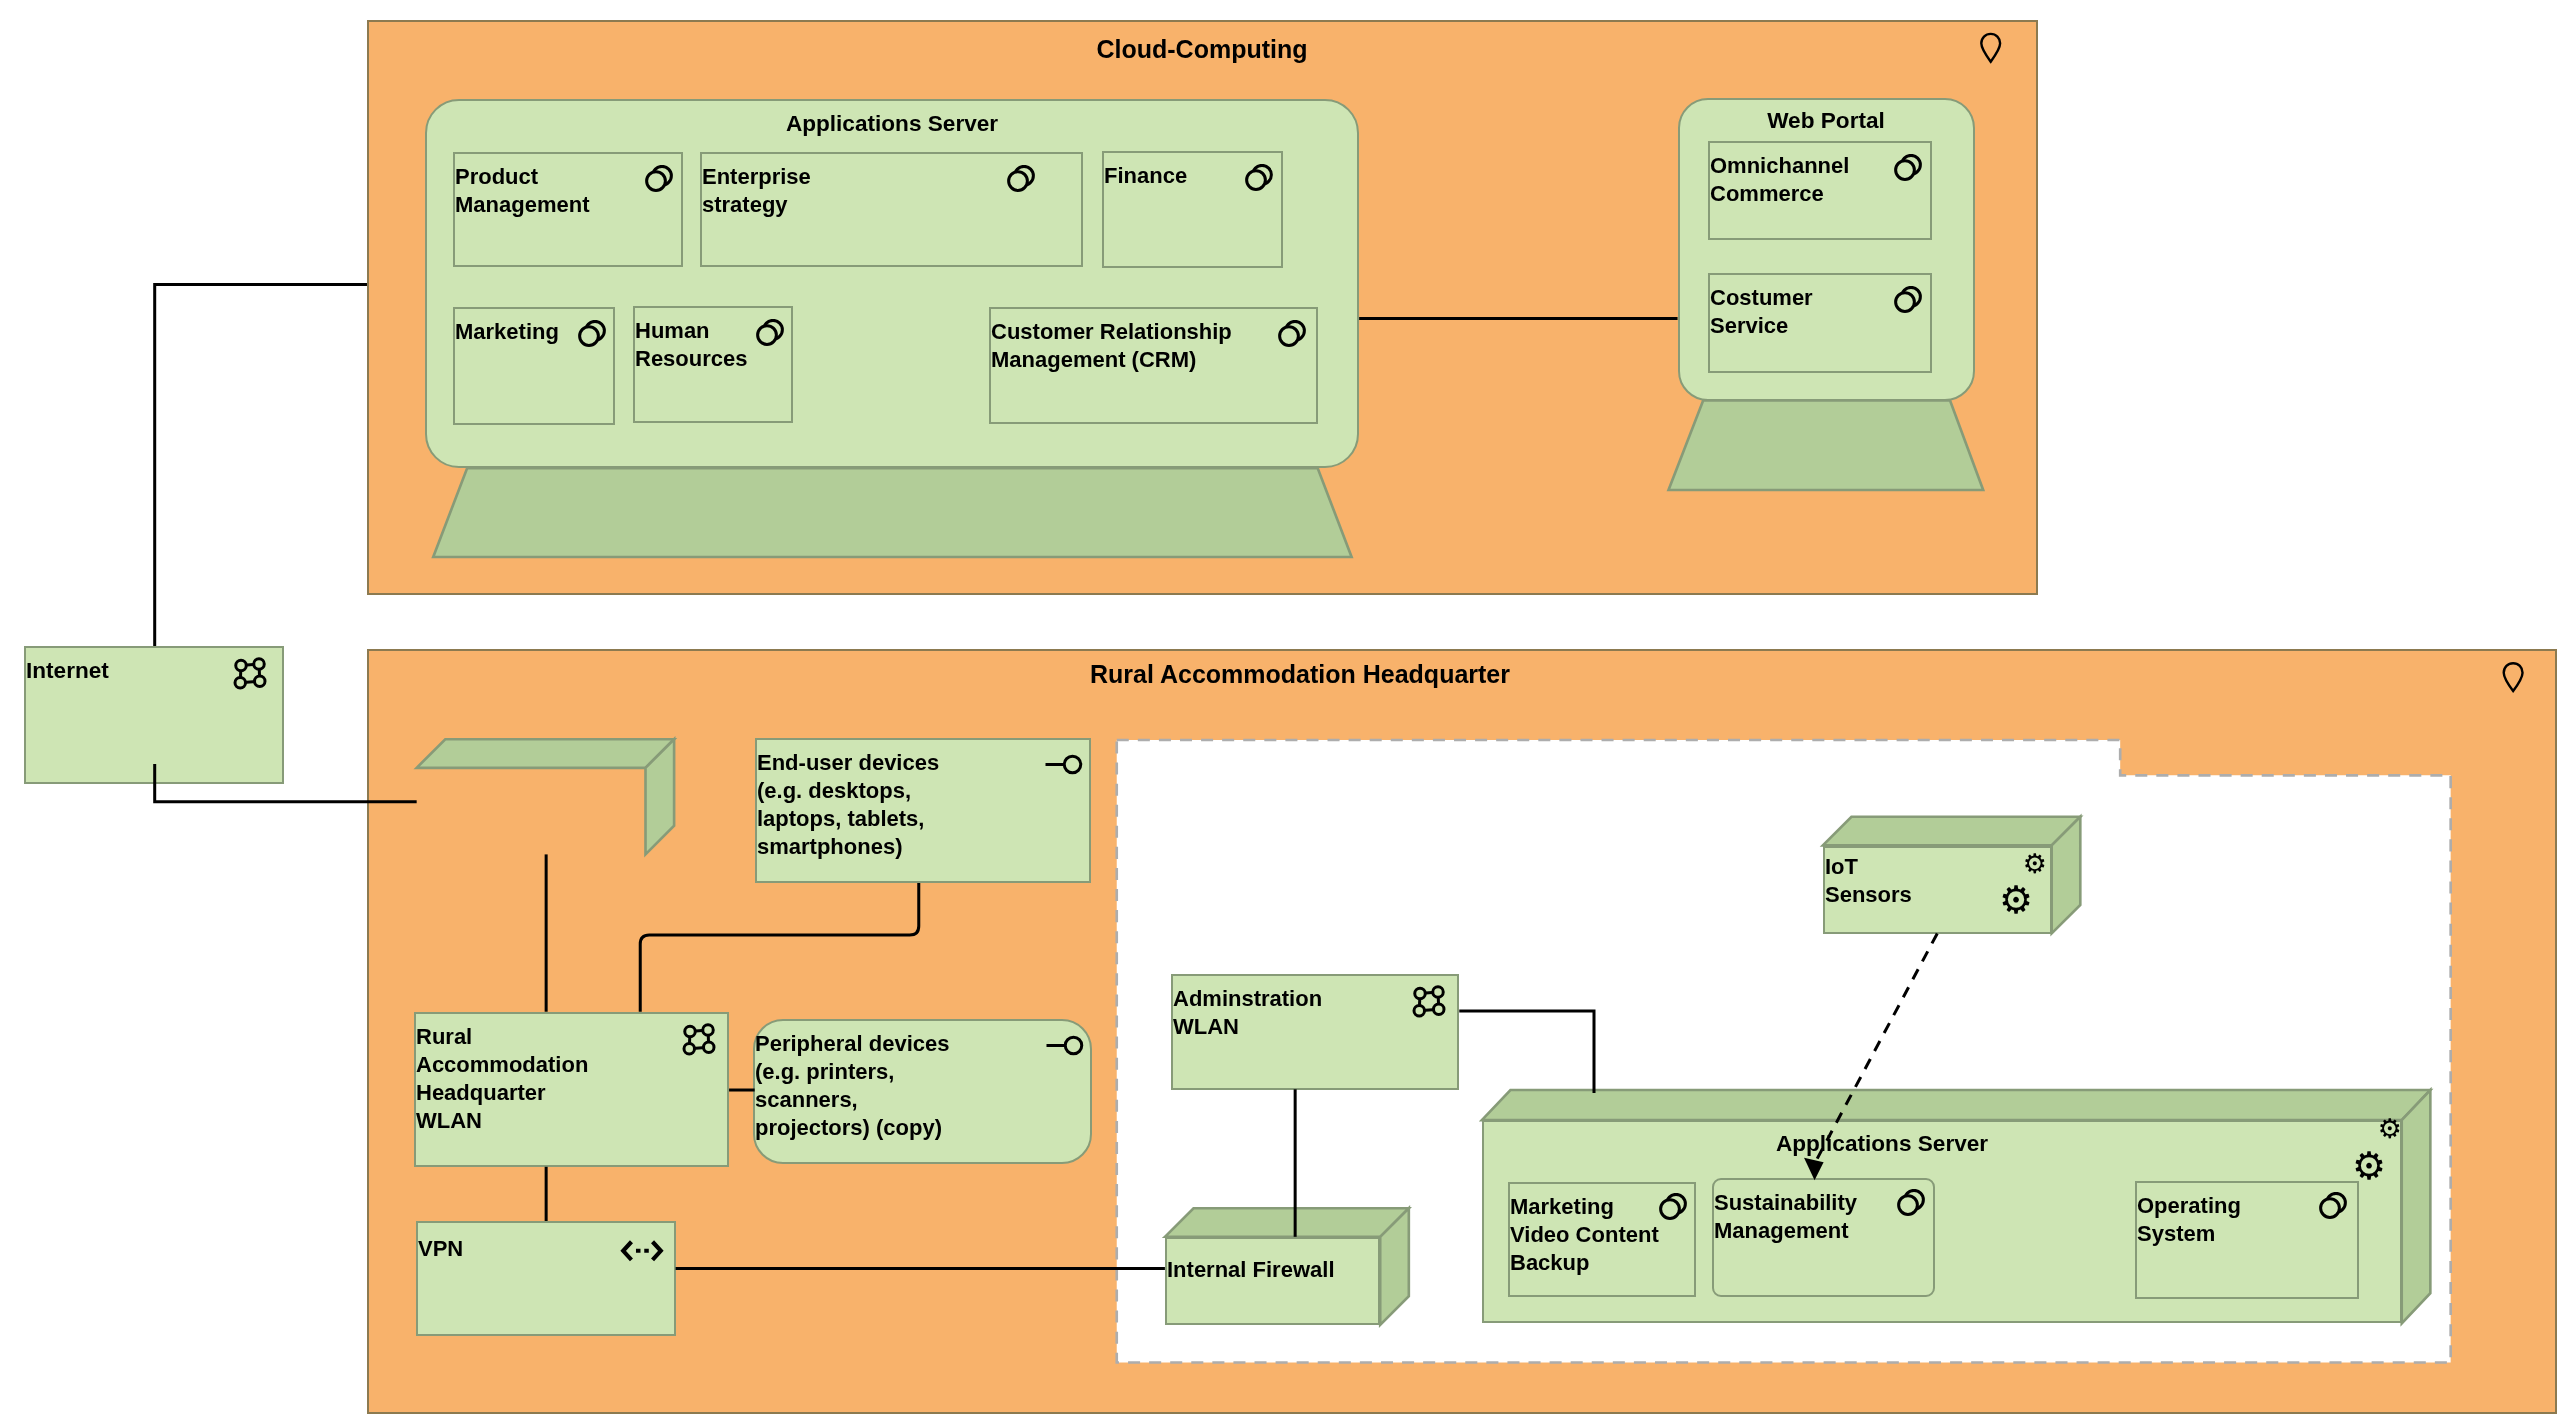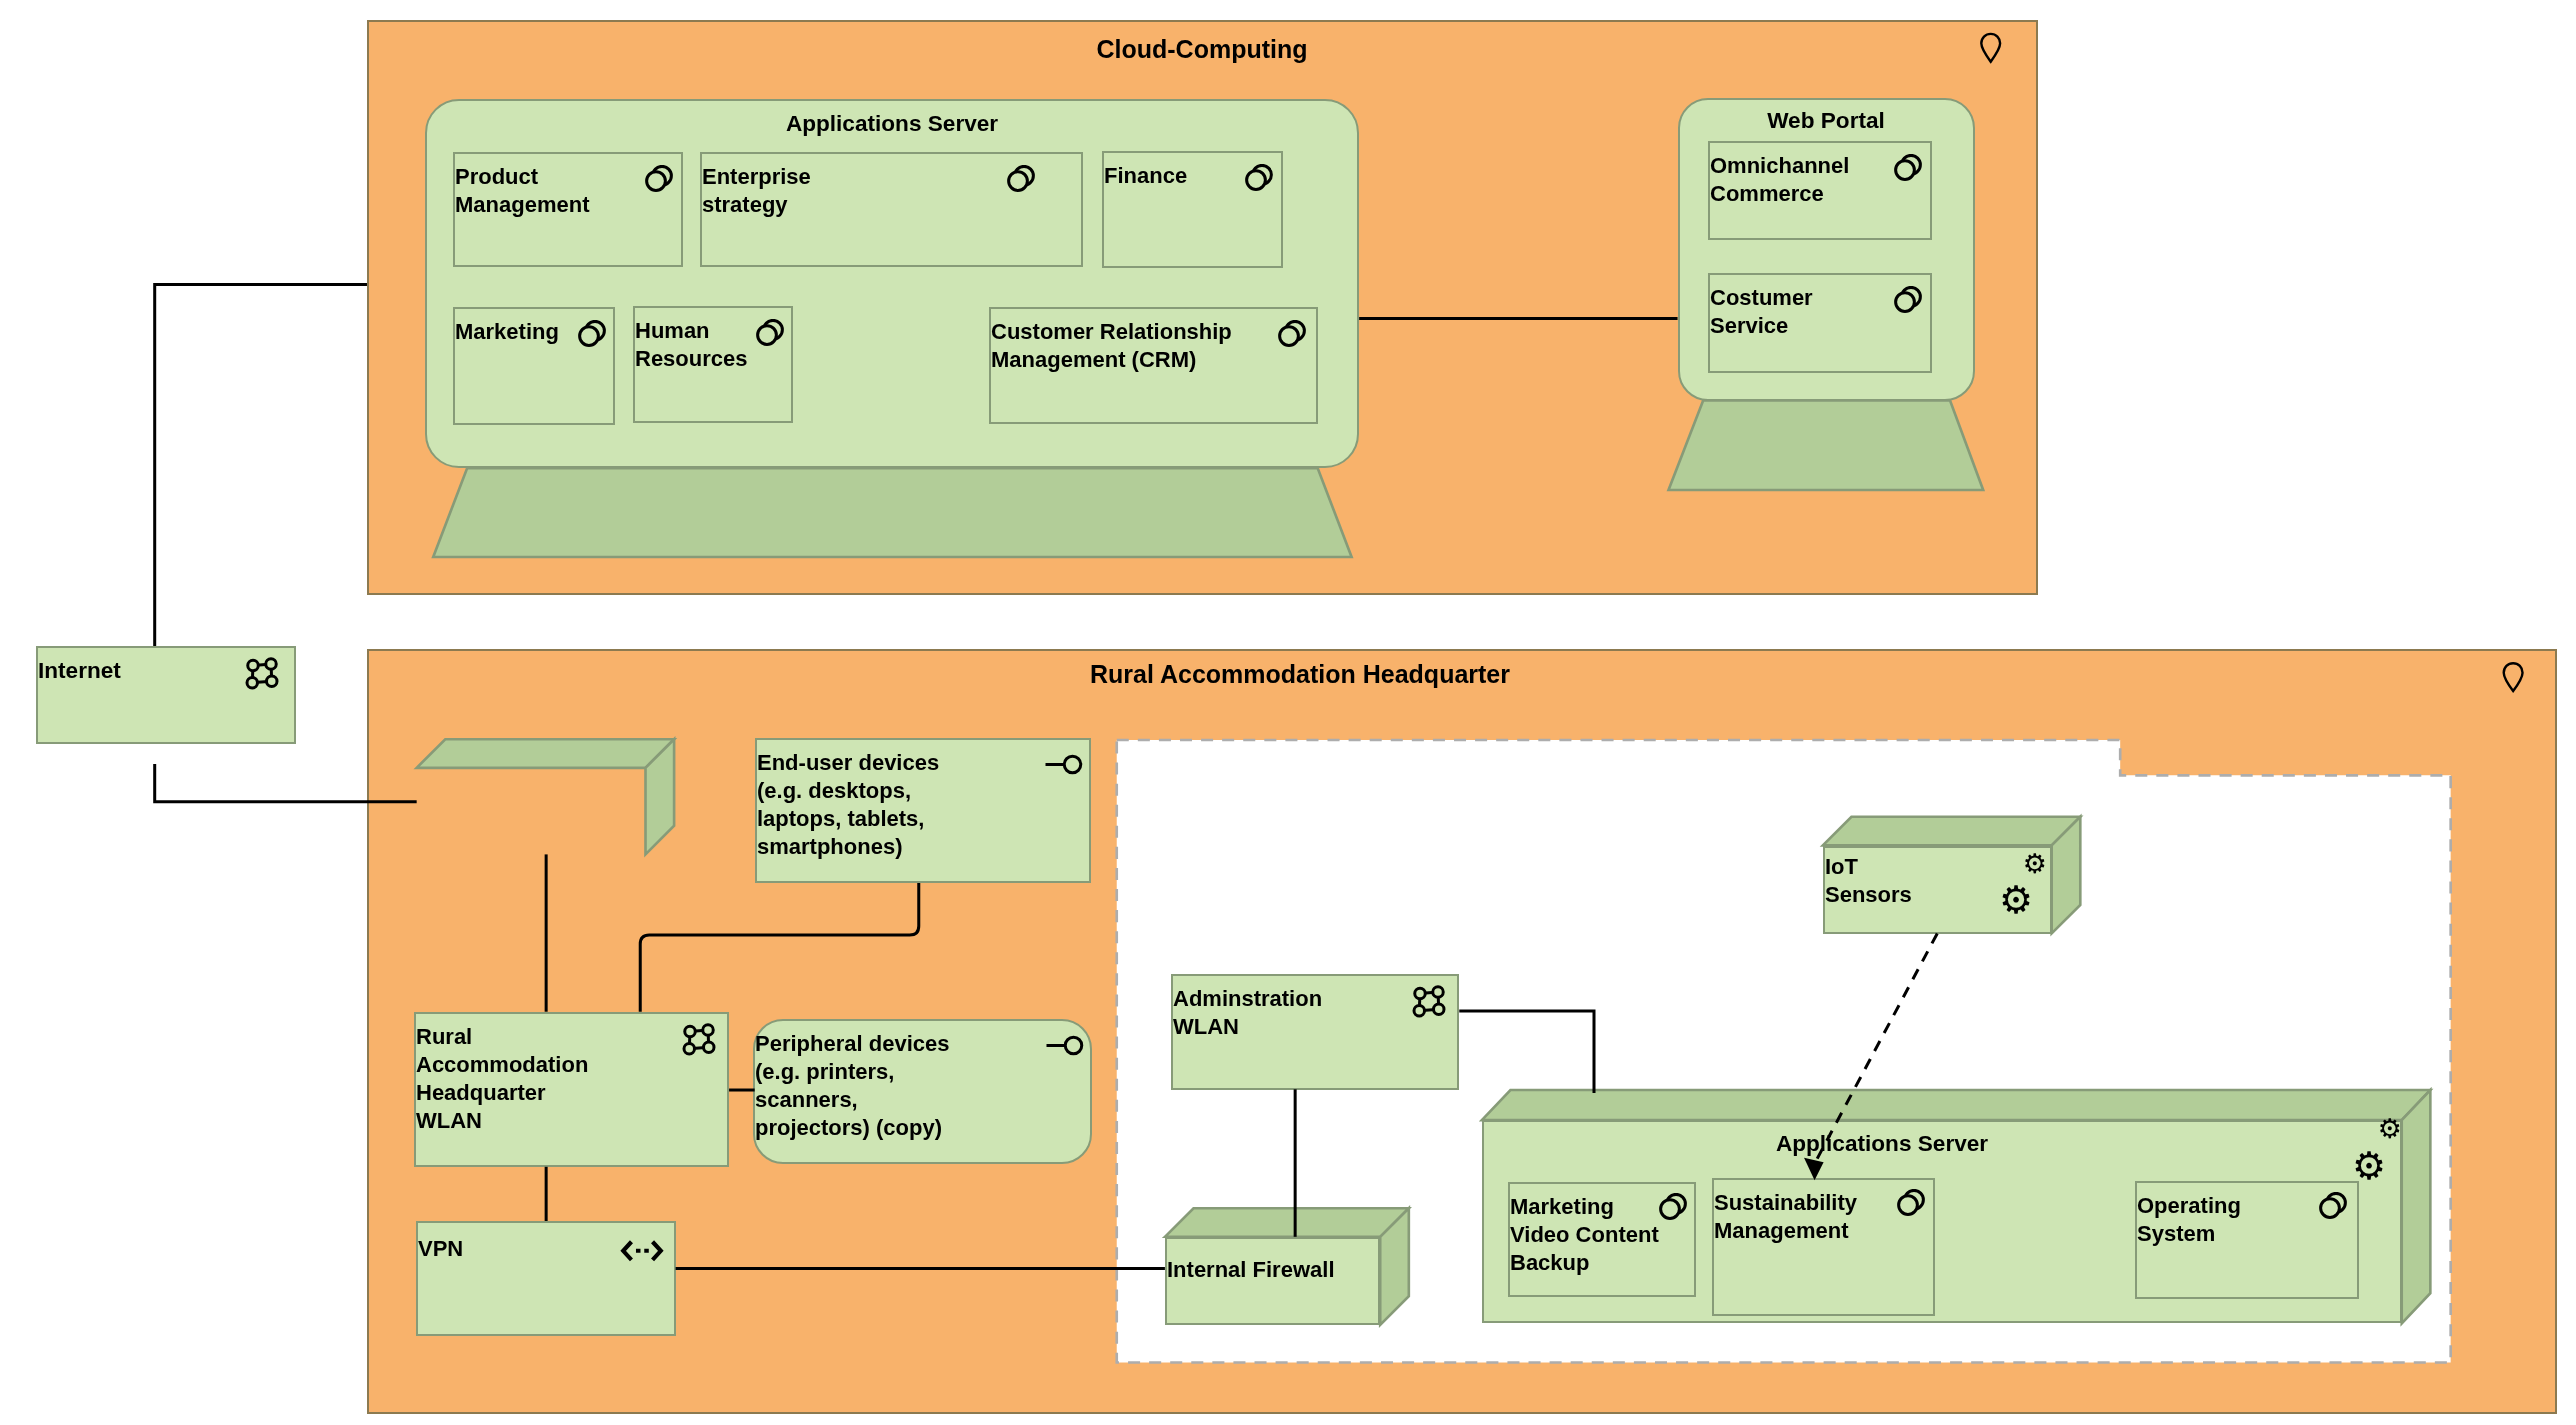--- a/index.html
+++ b/index.html
@@ -117,21 +117,21 @@
   </div>
   <div class="node" style="left:1708px;top:141px;width:224px;height:99px;">
     <div class="lbl" style="padding-right:30px;">Omnichannel
 Commerce</div>
     <svg class="icon" style="right:7.5px;top:10.5px;" width="30" height="29" viewBox="0 0 40 38">
       <circle cx="24" cy="14" r="12.5" fill="none" stroke="#000" stroke-width="4"></circle>
       <circle cx="16" cy="21" r="12.5" fill="#cee5b4" stroke="#000" stroke-width="4"></circle>
     </svg>
   </div>
 
-  <div class="node" style="left:36px;top:646px;width:260px;height:98px;">
+  <div class="node" style="left:24px;top:646px;width:260px;height:138px;">
     <div class="lbl" style="padding-right:45px;font-size:22.6px;">Internet</div>
     <svg class="icon" style="right:13.6px;top:9px;" width="36" height="35" viewBox="0 0 48 46">
       <g stroke="#000" stroke-width="4">
         <line x1="12" y1="11" x2="36" y2="9"></line>
           <line x1="12" y1="11" x2="11" y2="34"></line>
         <line x1="36" y1="9" x2="37" y2="32"></line>
           <line x1="11" y1="34" x2="37" y2="32"></line>
         <circle cx="12" cy="11" r="7" fill="#cee5b4"></circle>
           <circle cx="36" cy="9" r="7" fill="#cee5b4"></circle>
         <circle cx="11" cy="34" r="7" fill="#cee5b4"></circle>
@@ -230,21 +230,21 @@
 
   <div class="node" style="left:1508px;top:1182px;width:188px;height:115px;">
     <div class="lbl" style="padding-right:22.6px;">Marketing
 Video Content
 Backup</div>
     <svg class="icon" style="right:6px;top:9px;" width="30" height="29" viewBox="0 0 40 38">
       <circle cx="24" cy="14" r="12.5" fill="none" stroke="#000" stroke-width="4"></circle>
       <circle cx="16" cy="21" r="12.5" fill="#cee5b4" stroke="#000" stroke-width="4"></circle>
     </svg>
   </div>
-  <div class="node" style="left:1712px;top:1178px;width:223px;height:138px;">
+  <div class="node" style="left:1712px;top:1178px;width:223px;height:119px;border-radius:9px;">
     <div class="lbl" style="padding-right:30px;">Sustainability
 Management</div>
     <svg class="icon" style="right:7.5px;top:9px;" width="30" height="29" viewBox="0 0 40 38">
       <circle cx="24" cy="14" r="12.5" fill="none" stroke="#000" stroke-width="4"></circle>
       <circle cx="16" cy="21" r="12.5" fill="#cee5b4" stroke="#000" stroke-width="4"></circle>
     </svg>
   </div>
   <div class="node" style="left:2135px;top:1181px;width:224px;height:118px;">
     <div class="lbl" style="padding-right:30px;">Operating
 System</div>

